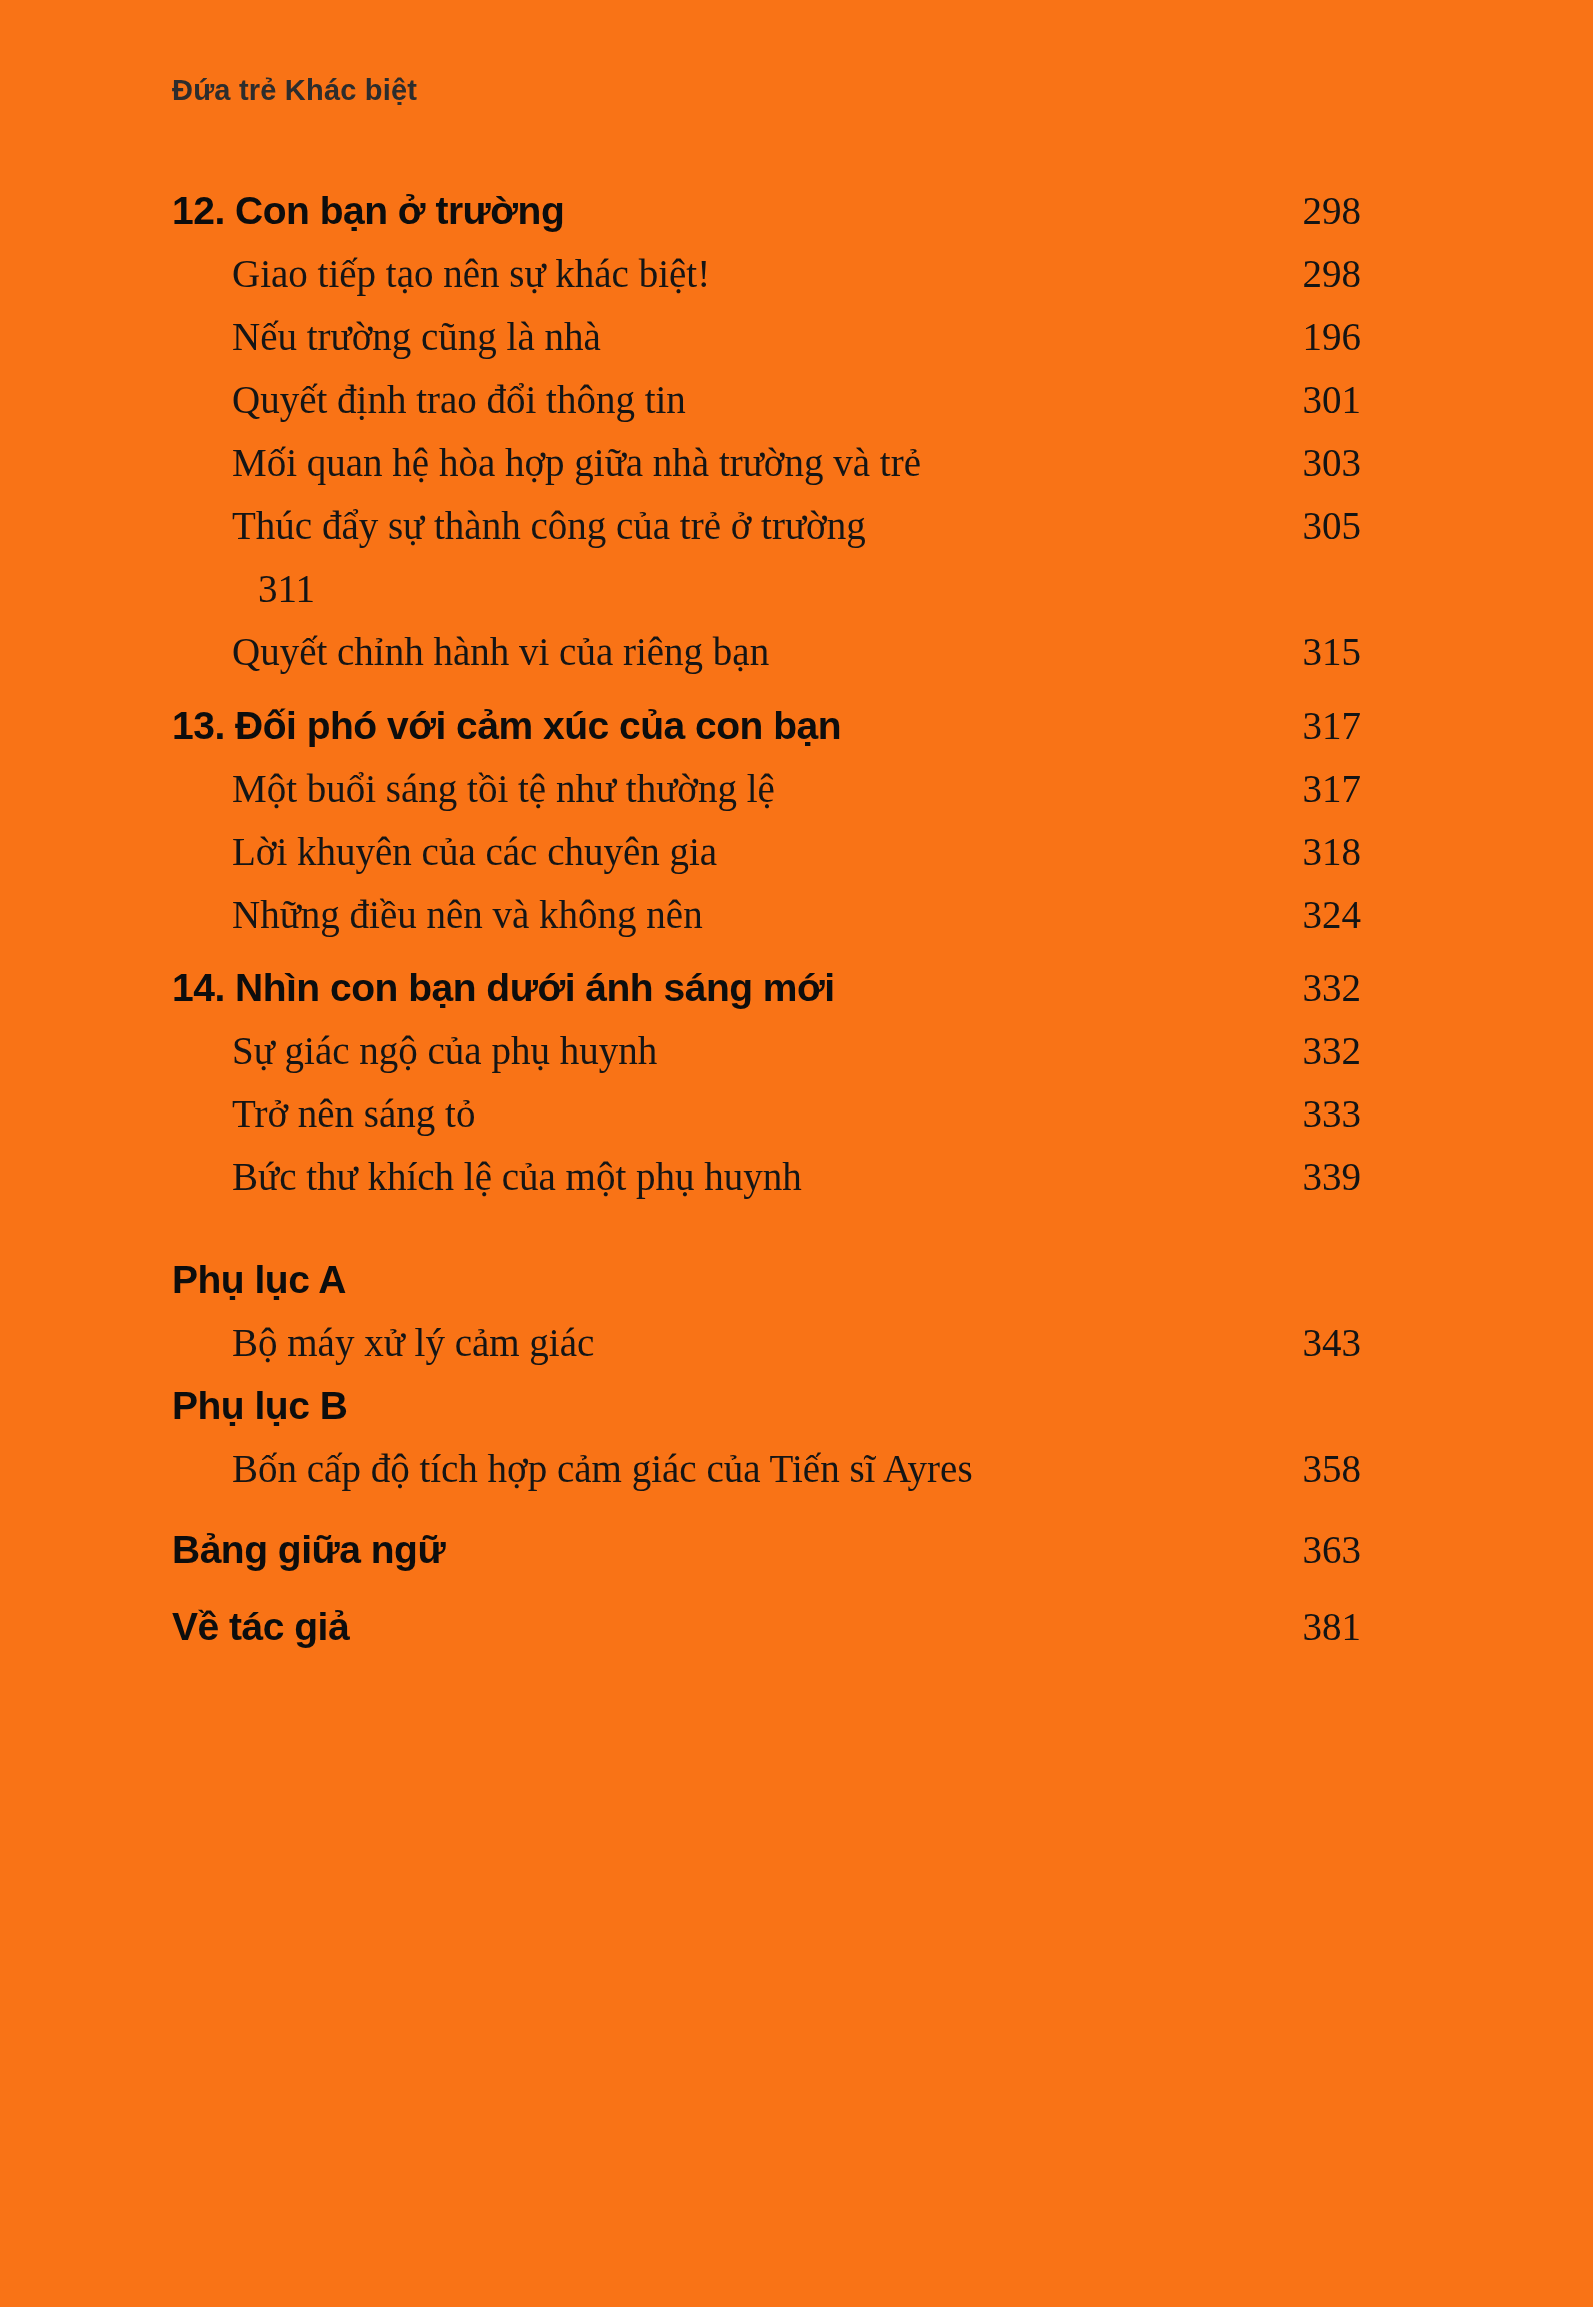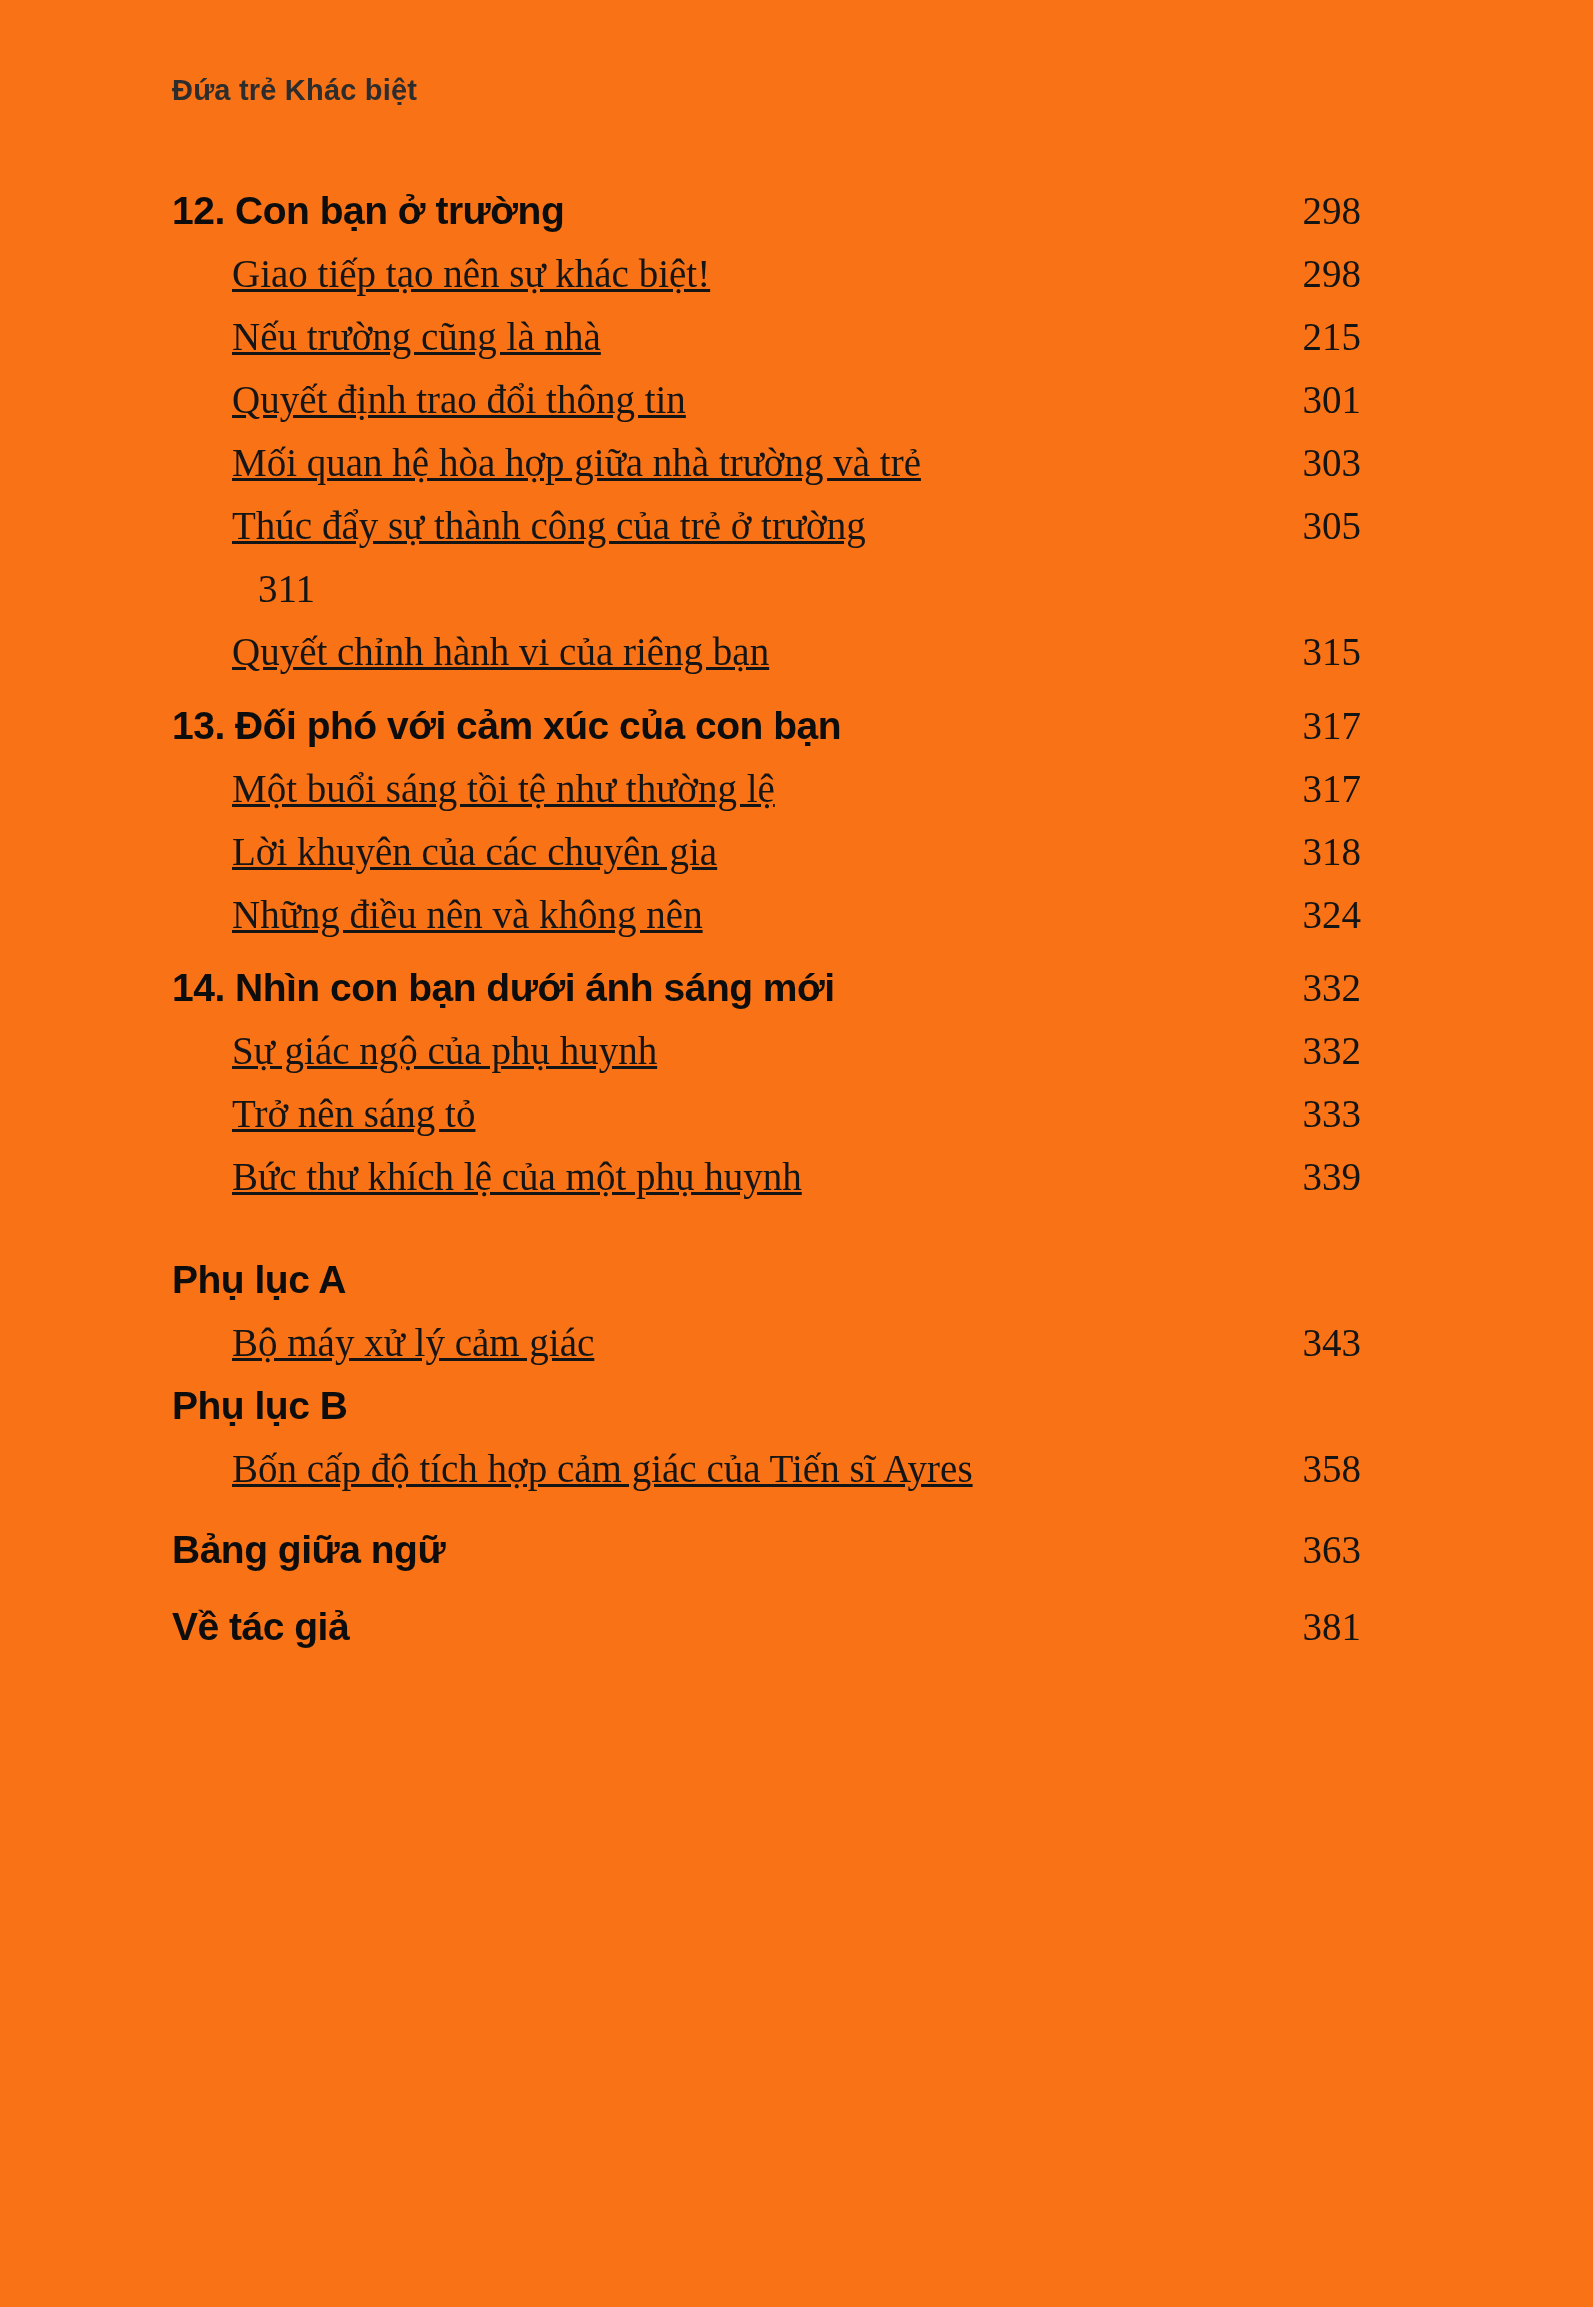--- a/index.html
+++ b/index.html
@@ -51,21 +51,20 @@
     font-weight: 700;
     font-size: 39px;
     letter-spacing: -0.5px;
     color: #0d0d0d;
   }
   .item { padding-left: 60px; }
   .item .label {
     font-family: "Liberation Serif", serif;
     font-size: 39px;
     color: #151515;
-    text-decoration: underline;
   }
 
   
   .gap-chapter { margin-top: 10.5px; }
   .gap-appendix { margin-top: 40px; }
   .gap-glossary { margin-top: 17.5px; }
   .gap-author { margin-top: 14px; }
 
   
   .footer {
@@ -103,21 +102,21 @@
     <div class="row chapter">
       <span class="label">12. Con bạn ở trường</span>
       <span class="pg">298</span>
     </div>
     <div class="row item">
       <span class="label">Giao tiếp tạo nên sự khác biệt!</span>
       <span class="pg">298</span>
     </div>
     <div class="row item">
       <span class="label">Nếu trường cũng là nhà</span>
-      <span class="pg">215</span>
+      <span class="pg">196</span>
     </div>
     <div class="row item">
       <span class="label">Quyết định trao đổi thông tin</span>
       <span class="pg">301</span>
     </div>
     <div class="row item">
       <span class="label">Mối quan hệ hòa hợp giữa nhà trường và trẻ</span>
       <span class="pg">303</span>
     </div>
     <div class="row item">

